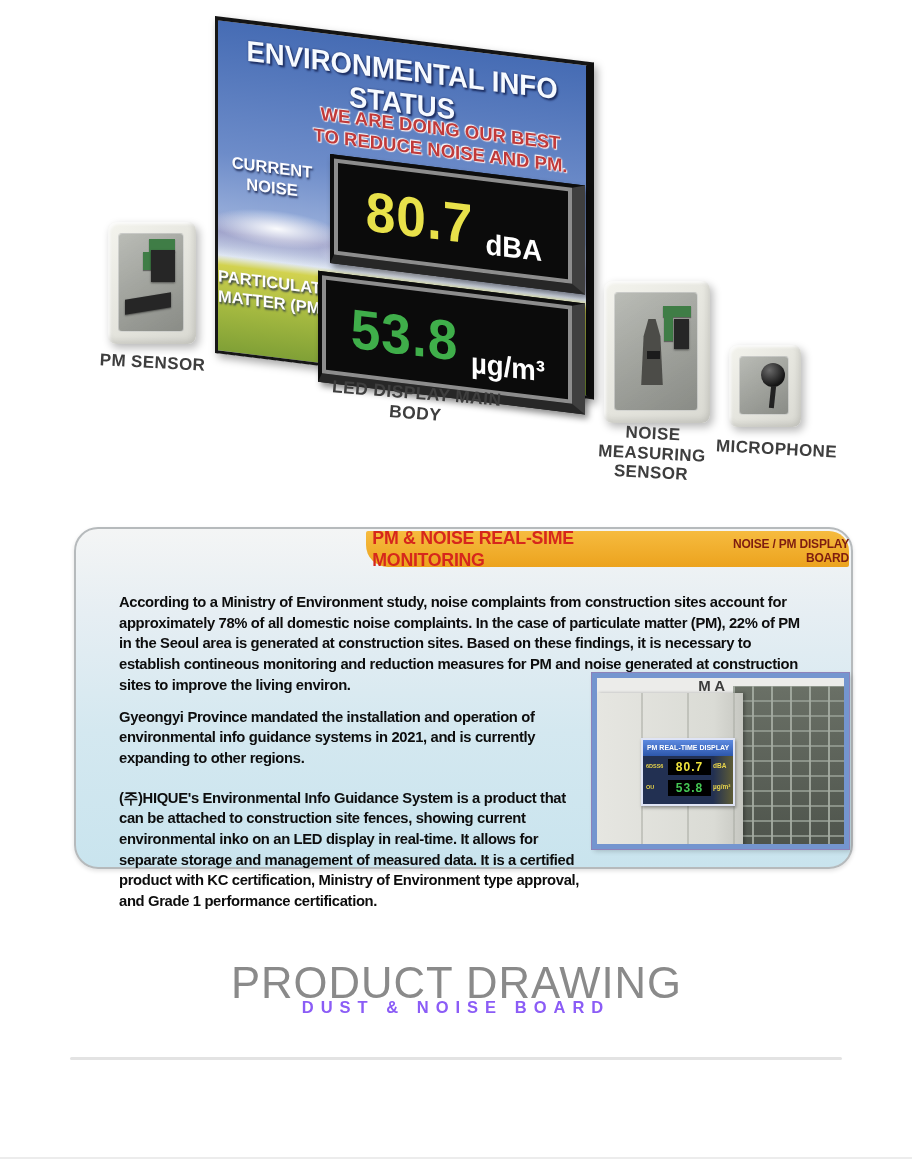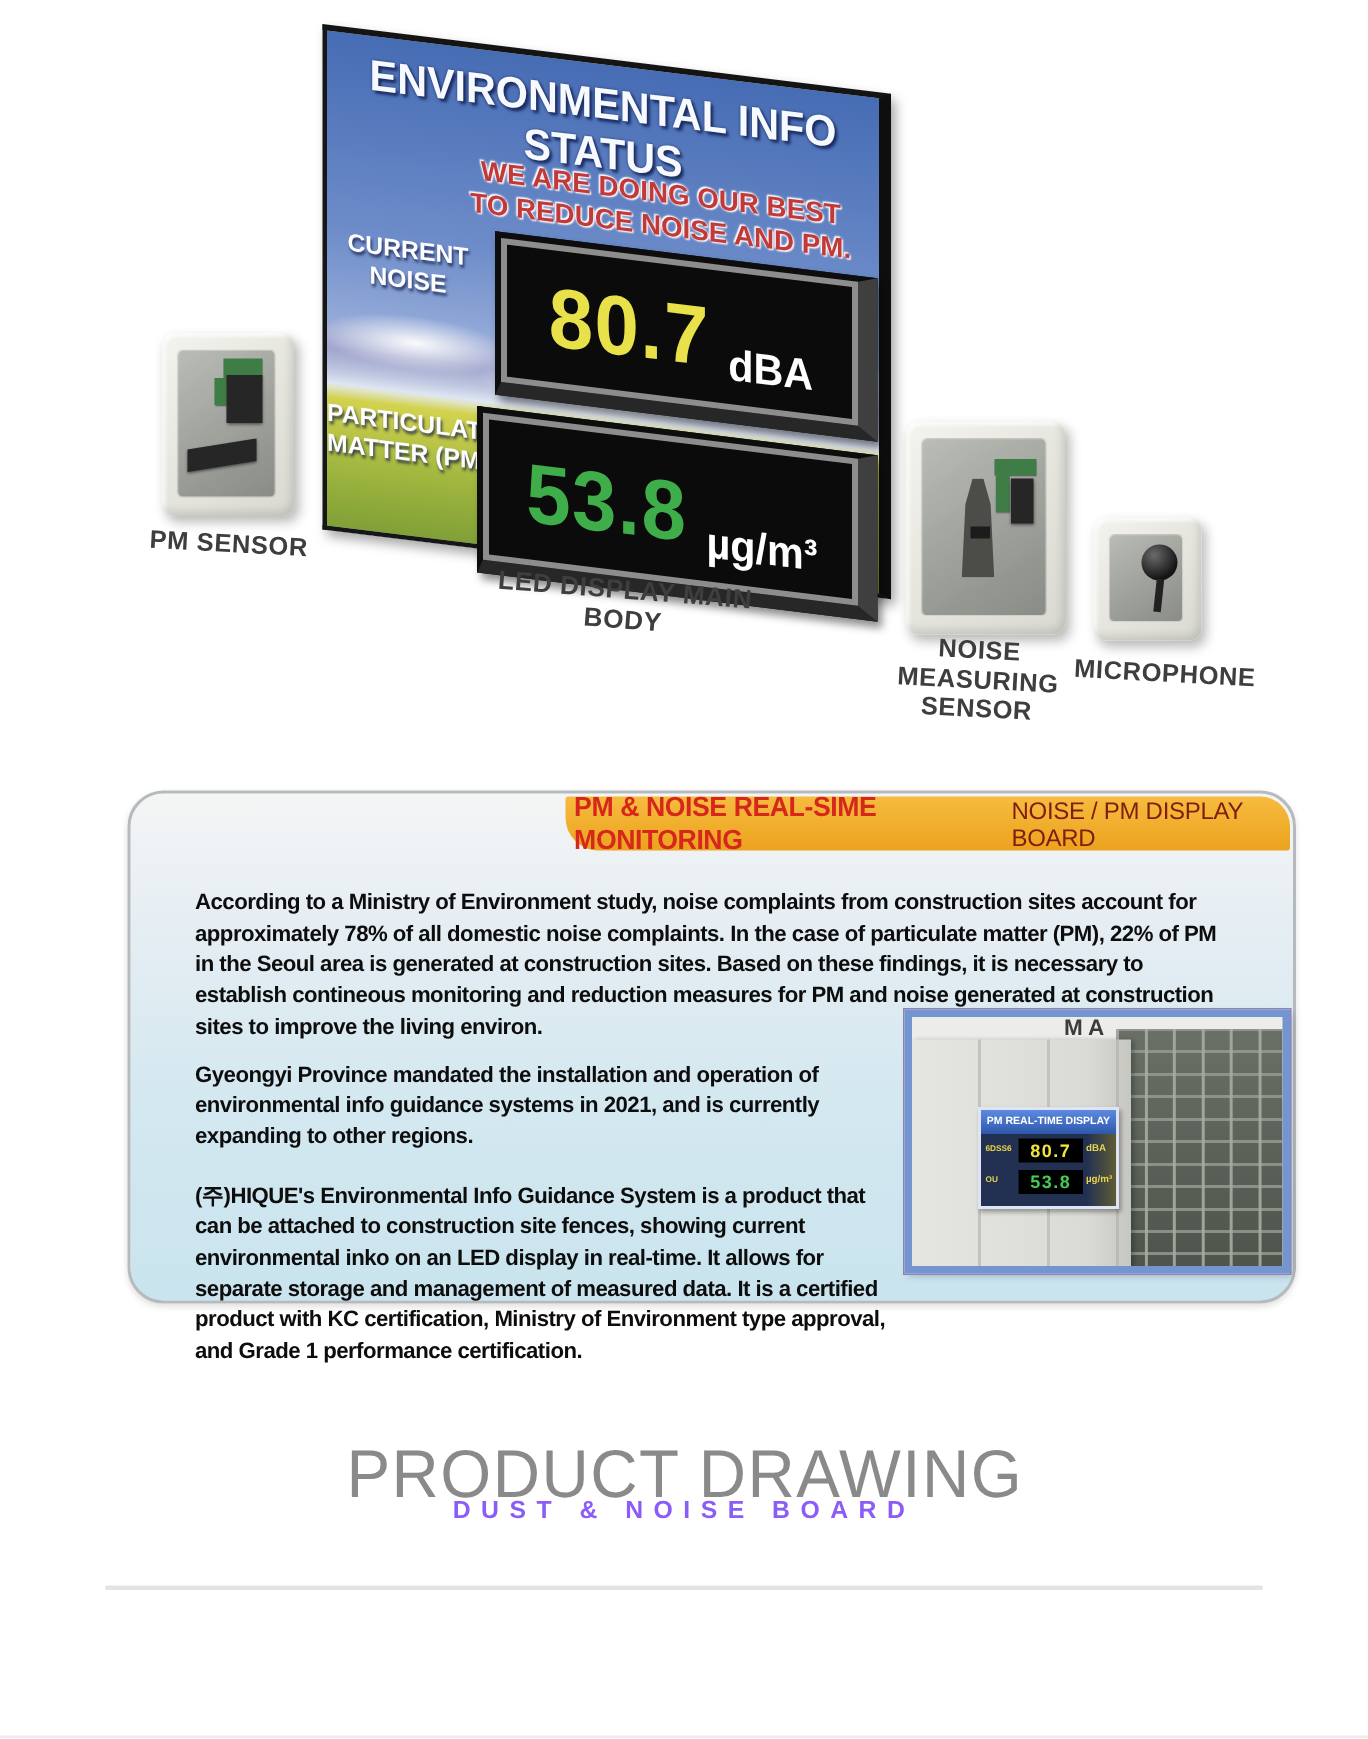--- a/index.html
+++ b/index.html
@@ -62,30 +62,30 @@
   .mic-stem{position:absolute;left:30px;top:29px;width:5px;height:22px;background:#222;transform:rotate(6deg);}
 
   .caption{position:absolute;color:#3e3e3e;font-weight:bold;font-size:17px;letter-spacing:.4px;
     text-align:center;line-height:1.15;}
   .cap-pm{left:95px;top:353px;width:115px;transform:rotate(3deg);}
   .cap-body{left:316px;top:383px;width:200px;transform:rotate(4.5deg);font-size:17.5px;}
   .cap-noise{left:576px;top:424px;width:152px;transform:rotate(3deg);}
   .cap-mic{left:716px;top:439px;width:105px;transform:rotate(3deg);}
 
   
-  .info-box{position:absolute;left:85px;top:527px;width:775px;height:338px;
+  .info-box{position:absolute;left:74px;top:527px;width:775px;height:338px;
     border:2px solid #b6babc;border-radius:24px;
     background:linear-gradient(180deg,#f4f5f5 0%,#e6eef3 25%,#d4e8f0 60%,#c9e4ee 100%);
     box-shadow:0 2px 4px rgba(0,0,0,.12);}
   .info-header{position:absolute;left:290px;top:2px;right:2px;height:36px;
     background:linear-gradient(180deg,#f6bb3f,#eca31e);
     border-radius:2px 20px 2px 22px;
     display:flex;align-items:center;justify-content:center;gap:10px;}
   .info-header .hdr-title{color:#d6271c;font-weight:bold;font-size:18.5px;letter-spacing:-.3px;transform:scaleX(.96);}
-  .info-header .hdr-sub{color:#7e1d10;font-weight:normal;font-size:16px;letter-spacing:-.2px;margin-top:3px;}
+  .info-header .hdr-sub{color:#7e1d10;font-weight:bold;font-size:12px;letter-spacing:-.2px;margin-top:3px;text-align:right;}
   .info-body{position:absolute;left:32px;top:52px;right:30px;bottom:14px;
     color:#0d0d0d;font-size:14.8px;font-weight:700;letter-spacing:-.35px;line-height:1.4;}
   .para{margin:11px;}
   .para-narrow{width:462px;}
   .para-gap{margin-top:19px;}
 
   
   .photo{position:absolute;top:144px;right:2px;width:247px;height:166px;
     border:5px solid #7495cf;box-shadow:0 0 0 1px #8d82b9, 2px 2px 5px rgba(0,0,0,.2);
     background:#ececea;overflow:hidden;}

